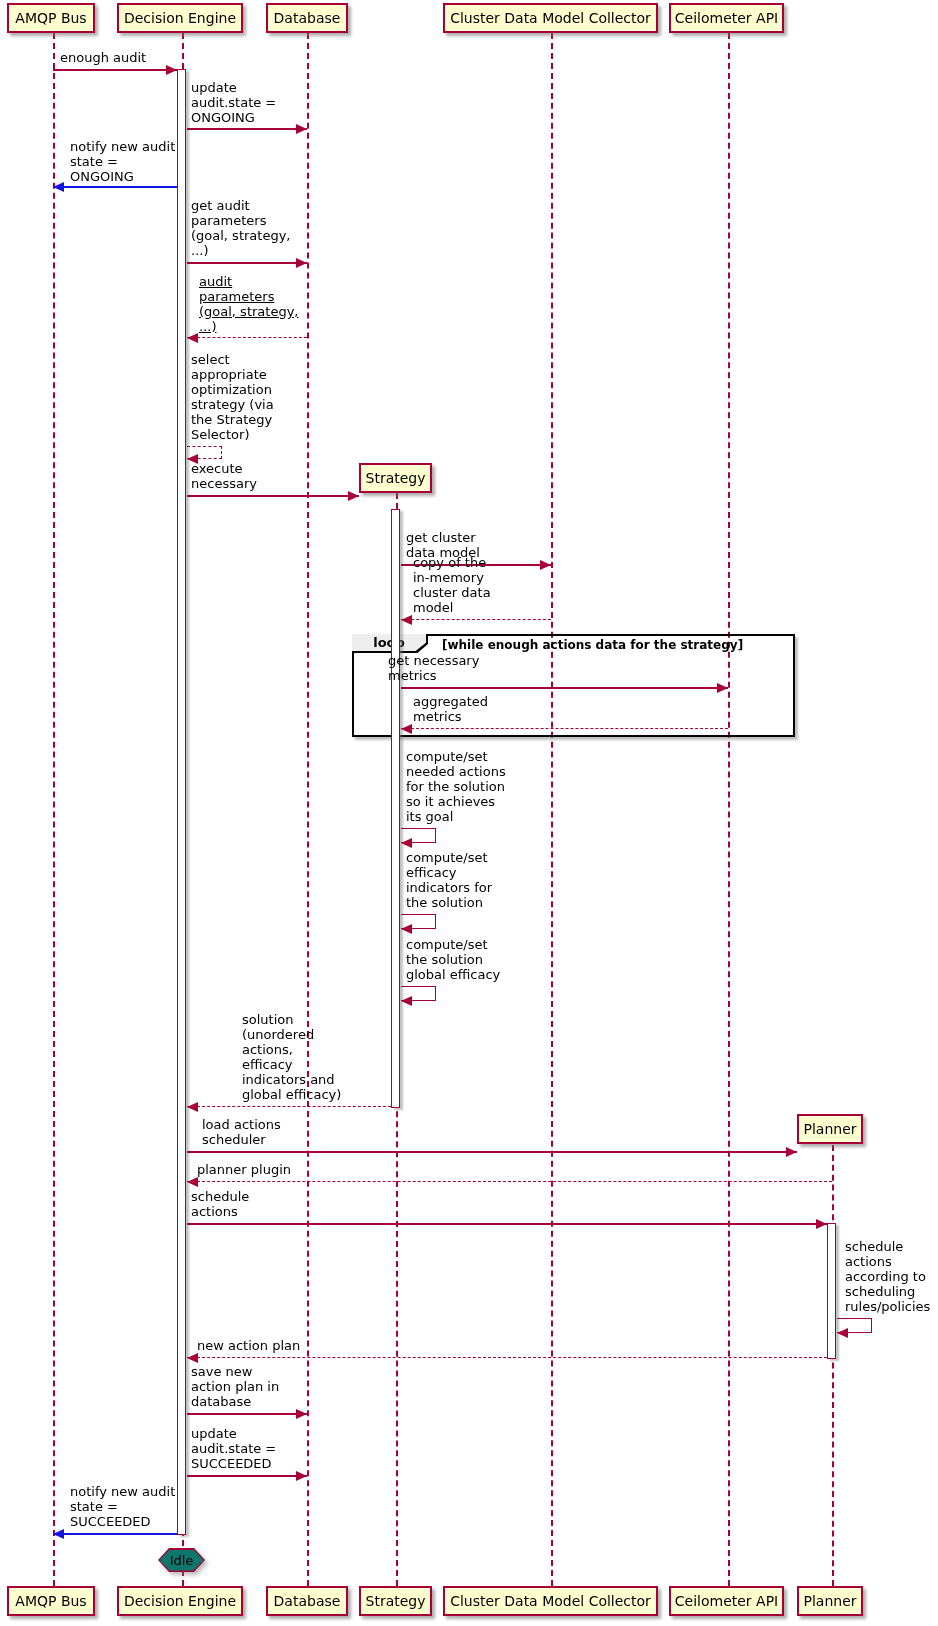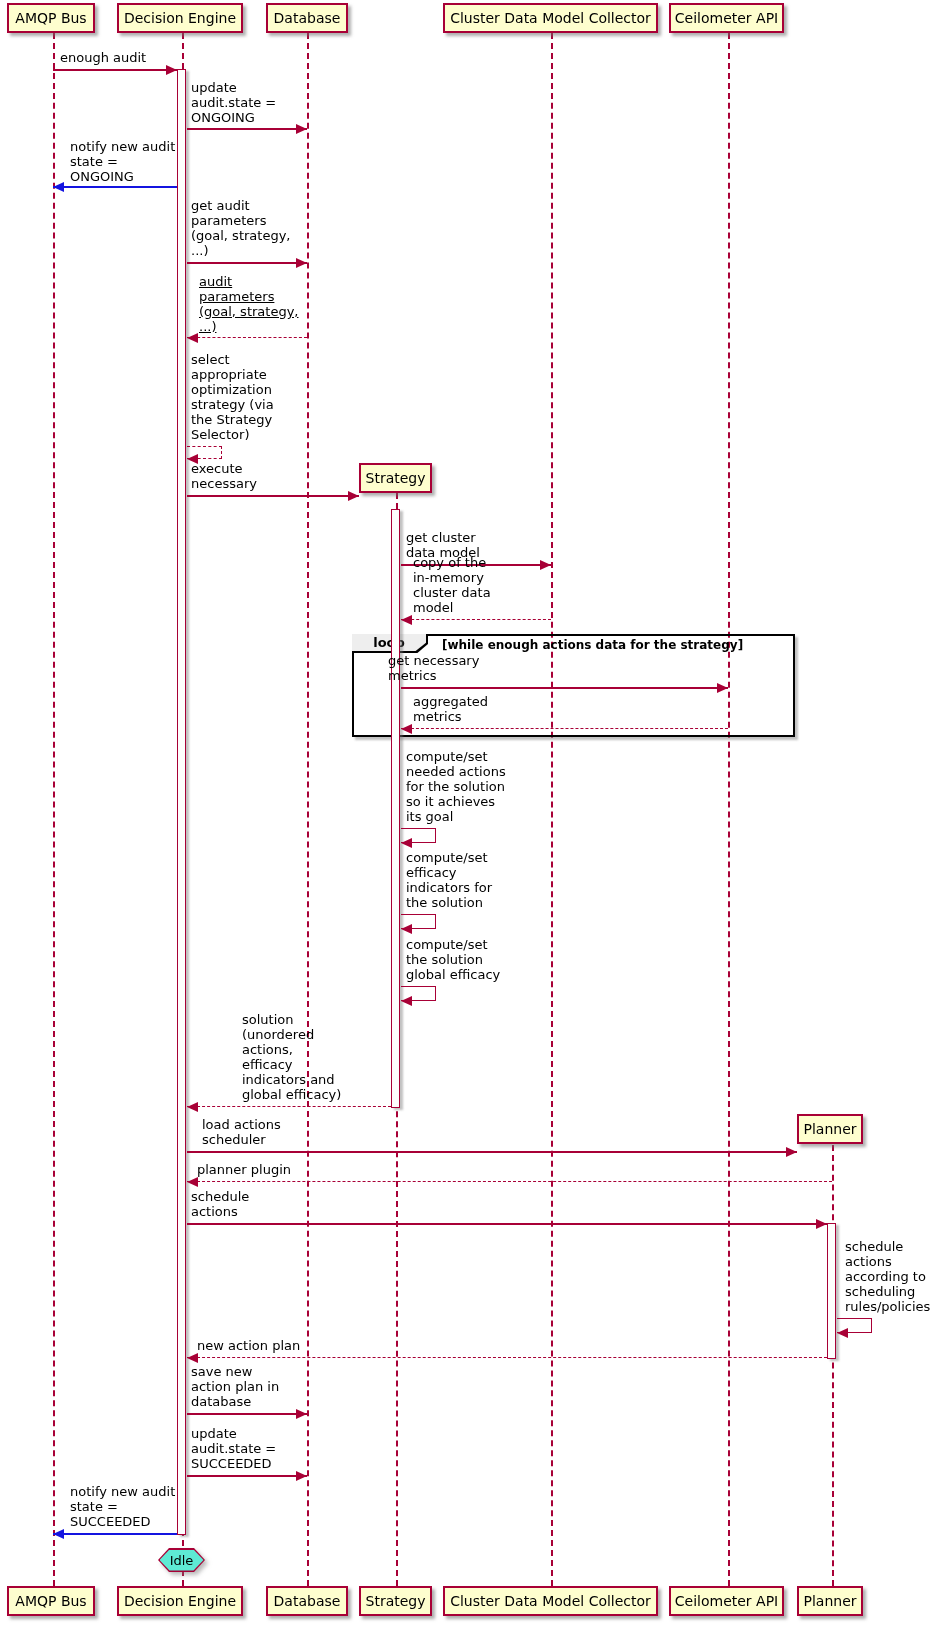--- a/index.html
+++ b/index.html
@@ -34,21 +34,21 @@
     clip-path:polygon(0 0,100% 0,100% 52%,86% 100%,0 100%);}
   .tabinner{position:absolute;left:0;top:0;right:2px;bottom:2px;background:#EEEEEE;
     clip-path:polygon(0 0,100% 0,100% 52%,86% 100%,0 100%);
     display:flex;align-items:center;justify-content:center;
     font-weight:bold;font-size:13px;color:#000;}
   .cond{position:absolute;font-weight:bold;font-size:12px;color:#000;}
   
   .hexw{position:absolute;filter:drop-shadow(3px 3px 2px rgba(120,120,120,.5));}
   .hexo{position:absolute;inset:0;background:#A80036;
     clip-path:polygon(11px 0,calc(100% - 11px) 0,100% 50%,calc(100% - 11px) 100%,11px 100%,0 50%);}
-  .hexi{position:absolute;inset:1.5px;background:#5eead4;
+  .hexi{position:absolute;inset:1.5px;background:#0f766e;
     clip-path:polygon(10px 0,calc(100% - 10px) 0,100% 50%,calc(100% - 10px) 100%,10px 100%,0 50%);
     display:flex;align-items:center;justify-content:center;font-size:13px;color:#000;}
 </style>
 </head>
 <body>
 
 <div id="diagram">
 
   <div class="ll" style="left:52.5px;top:33px;height:1553px;"></div>
   <div class="ll" style="left:181.5px;top:33px;height:1553px;"></div>

